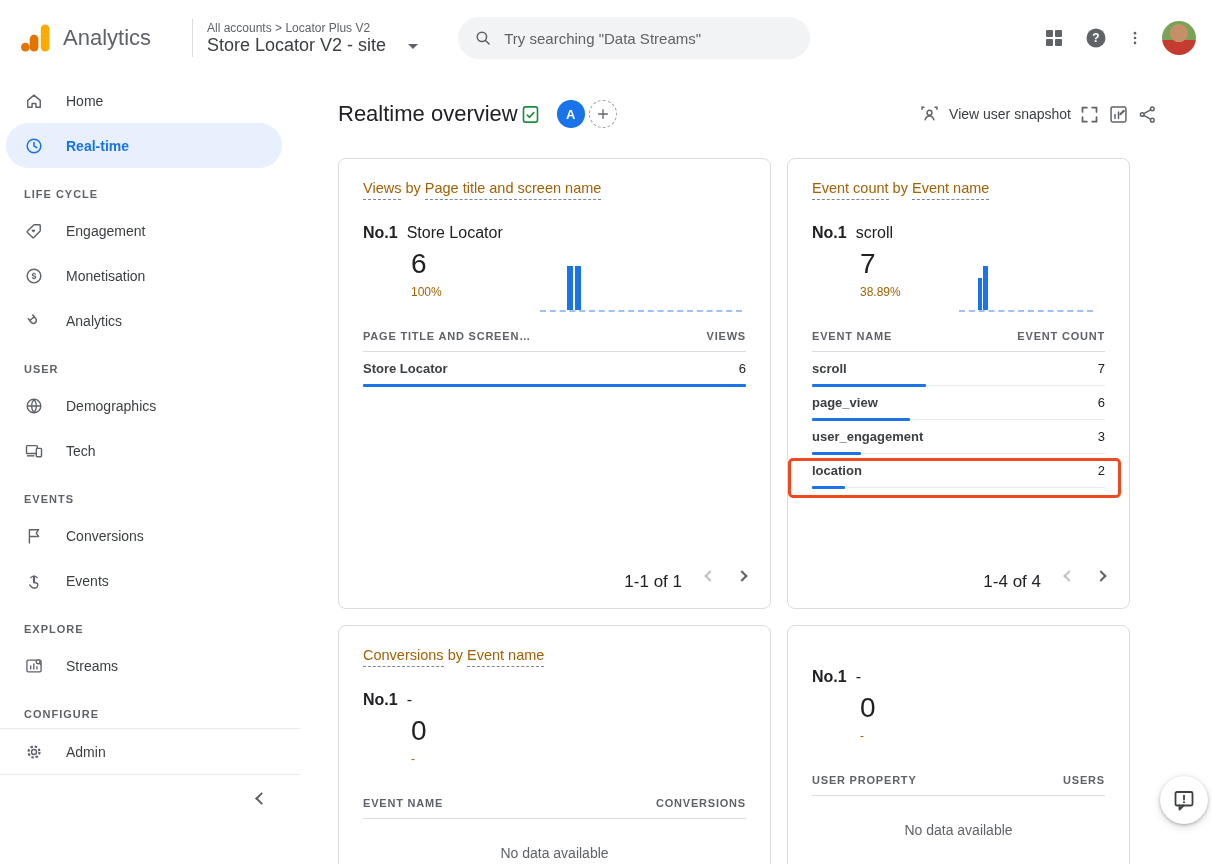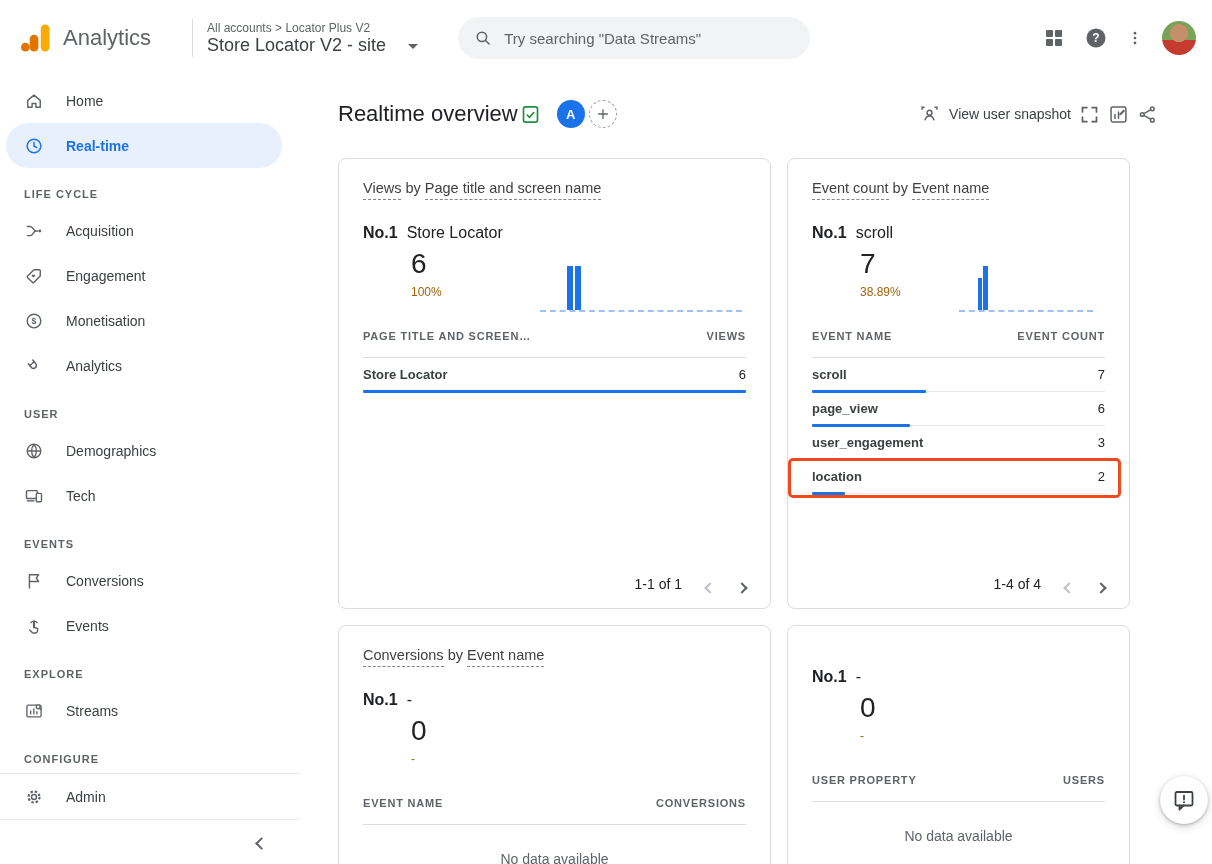--- a/index.html
+++ b/index.html
@@ -59,43 +59,43 @@
     display:flex; align-items:center; justify-content:center; cursor:pointer; }
   .chip-add svg { width:14px; height:14px; }
   .ph-right { margin-left:auto; display:flex; align-items:center; gap:8px; }
   .snapshot { display:flex; align-items:center; gap:9px; font-size:14px; color:#3c4043; cursor:pointer; }
   .hico { width:21px; height:21px; color:#5f6368; cursor:pointer; }
 
   
   .cards { margin-top:24px; display:grid; grid-template-columns:433px 343px; gap:16px; }
   .card { height:451px; background:#fff; border:1px solid #dadce0; border-radius:8px;
     padding:18px 24px 0; position:relative; }
-  .card-title { font-size:14.5px; color:#404040; line-height:1.6; }
+  .card-title { font-size:14.5px; color:#a16207; line-height:1.6; }
   .dotted { border-bottom:1.5px dashed #80868b; padding-bottom:3px; cursor:pointer; }
   .top-row { margin-top:24px; font-size:16px; display:flex; gap:9px; align-items:baseline; }
   .no1 { font-weight:bold; }
   .metric-row { display:flex; margin-top:4px; height:74px; }
   .metric { margin-left:48px; }
   .metric-value { font-size:28px; color:#202124; line-height:1.25; }
   .metric-pct { font-size:12px; color:#a16207; margin-top:4px; }
   .spark { margin-left:auto; position:relative; border-bottom:2px dashed #a0c0f8; height:46px;
     align-self:flex-end; margin-bottom:8px; }
   .card-c0 .spark { width:202px; margin-right:4px; }
   .card-c1 .spark { width:134px; margin-right:12px; }
   .sparkbar { position:absolute; bottom:0; width:6px; background:#1a73e8; }
   .card-c1 .sparkbar { width:4.5px; }
-  .thead { display:flex; justify-content:space-between; margin-top:10px; padding-bottom:15px;
+  .thead { display:flex; justify-content:space-between; margin-top:10px; padding-bottom:9px;
     border-bottom:1px solid #dadce0; font-size:11px; letter-spacing:.8px; color:#5f6368; font-weight:bold; }
   .trow { position:relative; height:34px; display:flex; justify-content:space-between; align-items:center;
     font-size:13px; color:#202124; border-bottom:1px solid #e8eaed; }
   .rname { font-weight:bold; color:#3c4043; }
   .rowbar { position:absolute; left:0; bottom:-2px; height:3px; background:#1a73e8; border-radius:1px; }
   .empty { text-align:center; margin-top:26px; font-size:14px; color:#5f6368; }
-  .pager { position:absolute; right:24px; bottom:16px; display:flex; align-items:flex-end; gap:24px;
-    font-size:14px; color:#202124; }
+  .pager { position:absolute; right:24px; bottom:16px; display:flex; align-items:flex-start; gap:24px;
+    font-size:17px; color:#202124; }
   .pchev { width:8px; height:8px; border-left:2px solid #5f6368; border-bottom:2px solid #5f6368; cursor:pointer; }
   .pchev.prev { transform:rotate(45deg); }
   .pchev.next { transform:rotate(-135deg); }
   .pchev.dis { border-color:#bdc1c6; }
   .highlight-box { position:absolute; left:0; right:8px; top:299px; height:40px;
     border:3px solid #f0481f; border-radius:5px; pointer-events:none; z-index:5; }
 
   
   .feedback { position:absolute; left:1160px; top:770px; width:48px; height:48px; border-radius:50%;
     background:#fff; box-shadow:0 1px 3px rgba(60,64,67,.35), 0 3px 8px rgba(60,64,67,.18);
@@ -164,28 +164,20 @@
         <svg class="si" viewBox="0 0 24 24" fill="none" stroke="currentColor" stroke-width="1.8" stroke-linecap="round">
           <circle cx="12" cy="12" r="8.2"></circle>
             <path d="M12 7.5 V12 l3.3 2"></path>
         </svg>
         <span class="lbl">Real-time</span>
       </div>
 
       <div class="section-title">LIFE CYCLE</div>
       <div class="nav-item">
 
-        <svg class="si" viewBox="0 0 24 24" fill="none" stroke="currentColor" stroke-width="1.7" stroke-linecap="round">
-          <path d="M4 6.5 h3.5 c3.5 0 3.5 5.5 7 5.5 h2 M4 17.5 h3.5 c3.5 0 3.5 -5.5 7 -5.5"></path>
-          <circle cx="19" cy="12" r="1.7" fill="currentColor" stroke="none"></circle>
-        </svg>
-        <span class="lbl">Acquisition</span>
-      </div>
-      <div class="nav-item">
-
         <svg class="si" viewBox="0 0 24 24" fill="none" stroke="currentColor" stroke-width="1.7" stroke-linejoin="round">
           <path d="M12.3 4.5 h6.2 a1 1 0 0 1 1 1 v6.2 a1 1 0 0 1 -.3 .7 l-7.5 7.5 a1 1 0 0 1 -1.4 0 l-6.2 -6.2 a1 1 0 0 1 0 -1.4 l7.5 -7.5 a1 1 0 0 1 .7 -.3 z"></path>
           <path d="M11.3 10.9 c-.5 -.9 -1.9 -.8 -2.1 .2 -.2 .8 .7 1.5 2.1 2.6 1.4 -1.1 2.3 -1.8 2.1 -2.6 -.2 -1 -1.6 -1.1 -2.1 -.2 z" fill="currentColor" stroke="none"></path>
         </svg>
         <span class="lbl">Engagement</span>
       </div>
       <div class="nav-item">
 
         <svg class="si" viewBox="0 0 24 24" fill="none" stroke="currentColor" stroke-width="1.7">
           <circle cx="12" cy="12" r="8.2"></circle>

